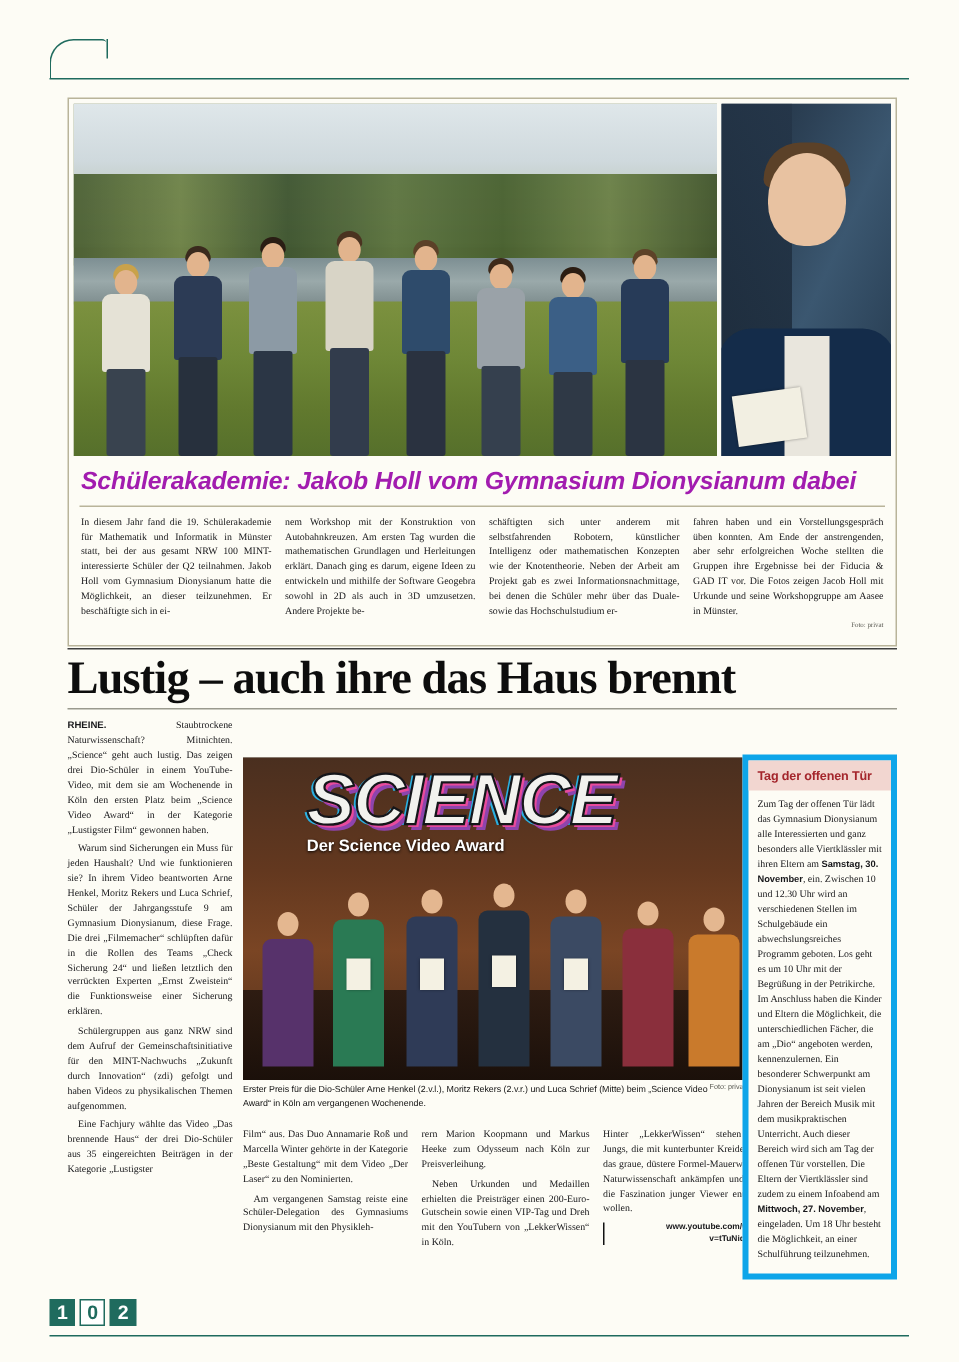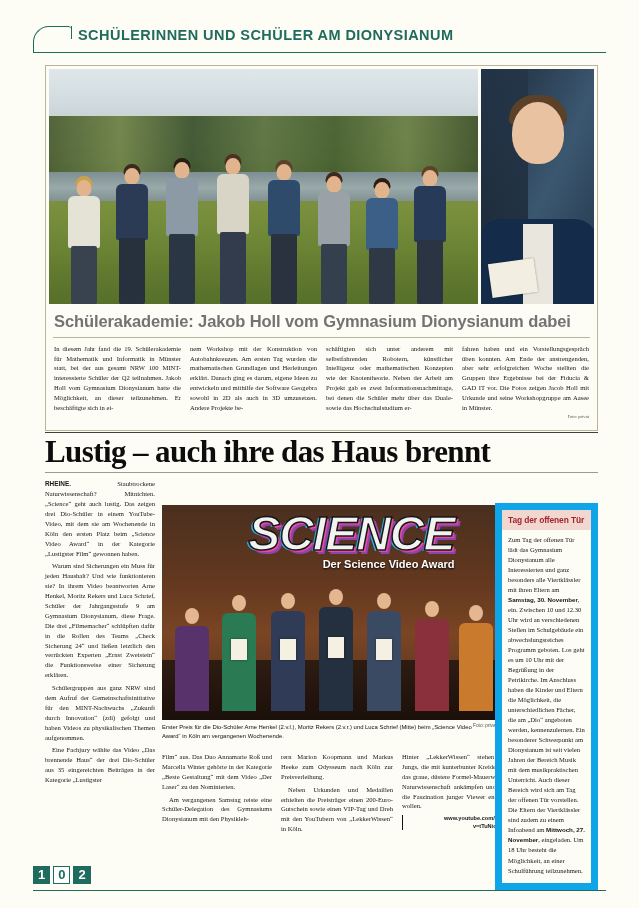--- a/index.html
+++ b/index.html
@@ -60,22 +60,22 @@
     background:linear-gradient(115deg,#1d2c3b 0%,#2d4257 30%,#3b5770 55%,#22364a 100%);}
   .pp-wall{position:absolute;left:0;top:0;width:42%;height:100%;background:linear-gradient(#243548,#16222f);opacity:.8;}
   .pp-head{position:absolute;left:50%;top:14%;transform:translateX(-50%);width:52px;height:62px;border-radius:50% 50% 46% 46%;background:#e8c2a1;}
   .pp-hair{position:absolute;left:50%;top:11%;transform:translateX(-50%);width:58px;height:30px;border-radius:28px 28px 6px 6px;background:#5b4128;}
   .pp-body{position:absolute;left:50%;top:64%;transform:translateX(-50%);width:118px;height:36%;border-radius:22px 22px 0 0;background:#142c4a;}
   .pp-shirt{position:absolute;left:50%;top:66%;transform:translateX(-50%);width:30px;height:34%;background:#e9e6dd;}
   .pp-cert{position:absolute;left:8%;bottom:4%;width:46px;height:34px;background:#f2efe2;transform:rotate(-8deg);box-shadow:0 0 2px rgba(0,0,0,.4);}
 
   .art1-head{
     font-family:"Liberation Sans", sans-serif;font-weight:bold;
-    font-size:16.5px;line-height:1.25;color:#737373;
-    margin:7px 0 2px 5px;letter-spacing:-.1px;
+    font-size:16.5px;line-height:1.25;color:#a21caf;
+    margin:7px 0 2px 5px;letter-spacing:-.1px;font-style:italic;
   }
   .art1-rule{height:1px;background:#b9b49a;margin:5px 4px 6px 4px;}
   .art1-cols{
     display:flex;gap:9px;padding:0 5px 6px 5px;
     font-size:6.6px;line-height:1.5;text-align:justify;
     font-family:"Liberation Serif", serif;
   }
   .art1-cols .col{flex:1;}
   .art1-cols p{margin:0;}
   .credit{display:block;text-align:right;font-size:4.6px;color:#5a5a52;margin-top:1px;}
@@ -102,21 +102,21 @@
   .c2{flex:0 0 110px;}
   .c3{flex:0 0 112px;}
   .c4{flex:0 0 112px;}
   .sidecol{flex:1 1 auto;}
 
   
   .mediablock{position:absolute;left:162px;top:505px;width:335px;}
   .science-photo{position:relative;width:335px;height:215px;overflow:hidden;background:#3c2a1c;}
   .sp-bg{position:absolute;inset:0;background:linear-gradient(#4a2f1f 0%,#63381f 35%,#7a4524 60%,#4d2d1a 100%);}
   .sp-stage{position:absolute;left:0;bottom:0;width:100%;height:28%;background:linear-gradient(#2e1c12,#1b100a);}
-  .sp-logo{position:absolute;left:50%;top:3%;transform:translateX(-50%);width:250px;text-align:right;}
+  .sp-logo{position:absolute;left:50%;top:3%;transform:translateX(-50%);width:250px;text-align:left;}
   .sp-word{
     font-family:"Liberation Sans", sans-serif;font-weight:bold;font-style:italic;
     font-size:48px;line-height:.95;letter-spacing:-1px;
     color:#f2f2ee;
     text-shadow:
       2px 2px 0 #e84b9c, 4px 4px 0 #8e44ad, -2px 1px 0 #2bb0e0,
       0 0 1px #111;
     -webkit-text-stroke:1.5px #15161a;
   }
   .sp-sub{
@@ -131,21 +131,21 @@
     font-family:"Liberation Sans", sans-serif;font-size:5.9px;line-height:1.45;
     color:#111;margin-top:3px;text-align:left;
   }
   .photo-caption .pc-credit{float:right;font-size:4.8px;color:#55554e;}
 
   .afterblock{position:absolute;left:162px;top:752px;width:335px;display:flex;gap:9px;}
   .link-line{border-left:1.4px solid #111;padding-left:4px;margin-top:4px;
     font-family:"Liberation Sans", sans-serif;font-weight:bold;font-size:5.6px;line-height:1.35;text-align:right;}
 
   
-  .infobox{position:absolute;left:495px;top:503px;width:103px;border:7px solid #0ea5e9;background:#fdfcf5;box-sizing:border-box;}
+  .infobox{position:absolute;left:495px;top:503px;width:103px;border:4px solid #0ea5e9;background:#fdfcf5;box-sizing:border-box;}
   .infobox-head{
     background:#f2d6d0;color:#a4262c;
     font-family:"Liberation Sans", sans-serif;font-weight:bold;font-size:8.4px;
     padding:5px 5px 5px 6px;letter-spacing:-.1px;
   }
   .infobox-body{font-size:6.6px;line-height:1.52;padding:5px 6px 7px 6px;text-align:left;}
   .infobox-body b{font-family:"Liberation Sans", sans-serif;font-size:6.2px;}
 
   
   .footer{position:absolute;left:33px;top:866px;display:flex;align-items:center;gap:3px;}
@@ -157,21 +157,20 @@
   .footer-rule{position:absolute;left:33px;top:890px;width:573px;height:1.2px;background:#1f6b5e;}
 </style>
 </head>
 <body>
 
 <div class="page">
 
   <div class="sec-header">
     <div class="sec-tab"></div>
     <div class="sec-rule"></div>
-    <div class="sec-title">SCHÜLERINNEN UND SCHÜLER AM DIONYSIANUM</div>
   </div>
 
   <div class="art1">
     <div class="art1-frame">
 
       <div class="photostrip">
         <div class="photo-group">
           <div class="pg-sky"></div>
           <div class="pg-trees"></div>
           <div class="pg-lake"></div>

